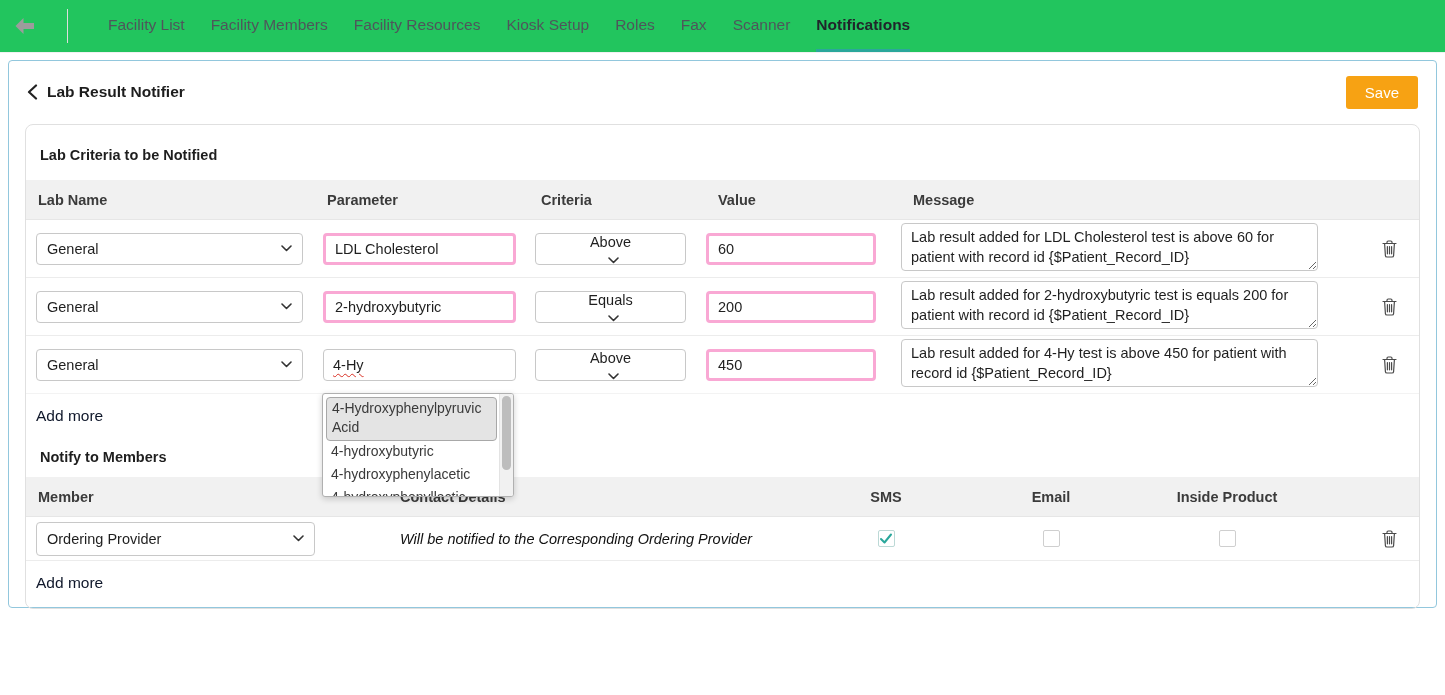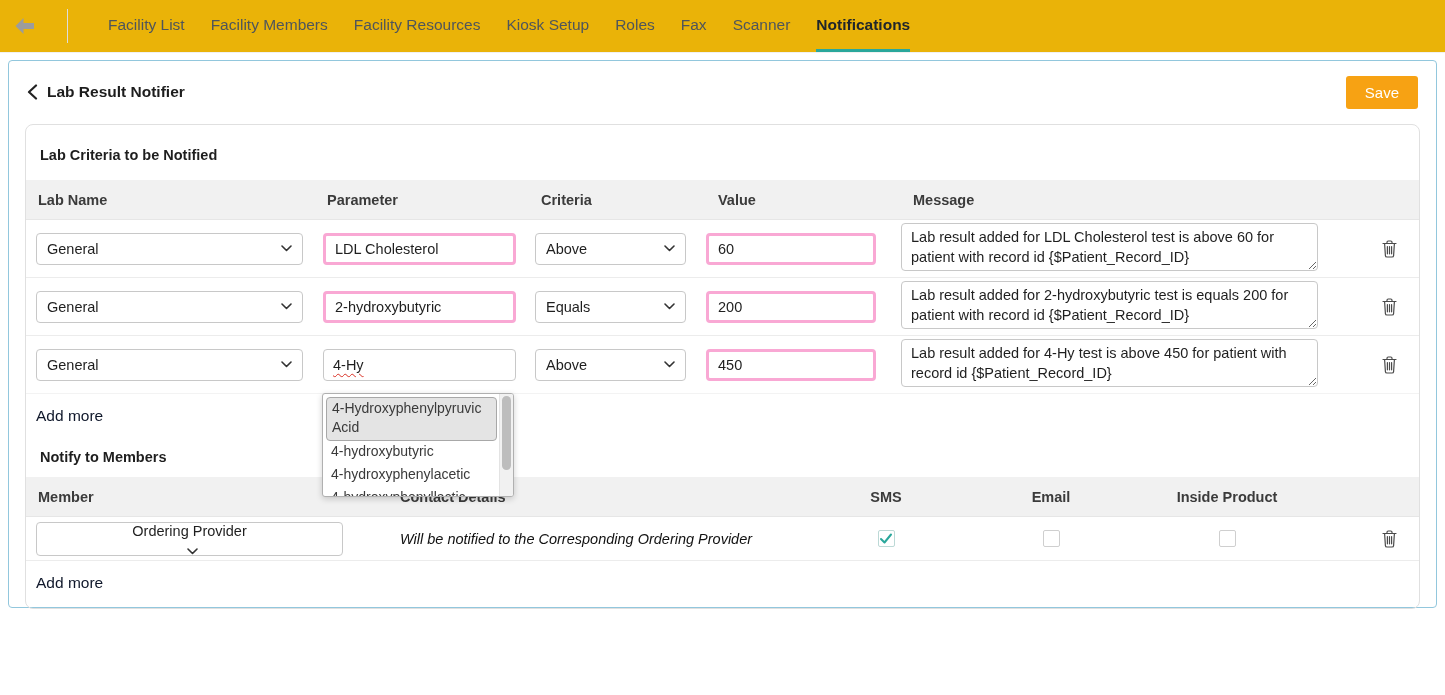--- a/index.html
+++ b/index.html
@@ -1,20 +1,20 @@
 <!DOCTYPE html>
 <html><head>
 <meta charset="utf-8">
 <style>
   * { box-sizing: border-box; }
   html,body { margin:0; padding:0; background:#ffffff; width:1445px; height:695px;
     font-family:"Liberation Sans", sans-serif; color:#2e2e2e; }
 
   
-  .topnav { height:53px; display:flex; align-items:stretch; background:#eab308;
+  .topnav { height:53px; display:flex; align-items:stretch; background:#22c55e;
     border-bottom:1px solid #f1f1f1;gap:19px; }
   .back-btn { display:flex; align-items:center; padding:0 12px 0 14px; cursor:pointer; }
   .nav-divider { width:1px; background:#ddd; margin:9px 0; }
   .tabs { display:flex; align-items:stretch; margin-left:8px; }
   .tab { display:flex; align-items:center; padding:0 0 2px 0; margin:0 13px;
     font-size:15.5px; color:#4f555b; cursor:pointer; border-bottom:3px solid transparent;
     border-top:3px solid transparent; }
   .tab.active { color:#20262b; font-weight:bold; border-bottom-color:#2aa79b; }
 
   
@@ -54,21 +54,21 @@
   .mc1{width:370px; padding-left:12px;} .mc2{width:440px; padding-left:4px;}
   .mc3{width:100px; text-align:center;} .mc4{width:230px; text-align:center;}
   .mc5{width:122px; text-align:center;} .mc6{flex:1; display:flex; justify-content:flex-end; padding-right:22px;}
   .trow .mc1{padding-left:10px;} .trow .mc3,.trow .mc4,.trow .mc5{display:flex; justify-content:center;}
 
   
   .sel { height:32px; border:1px solid #c8c8c8; border-radius:4px; background:#fff;
     display:flex; align-items:center; justify-content:space-between;
     padding:0 10px 0 10px; font-size:14.5px; color:#1f1f1f; cursor:pointer; }
   .sel .caret { display:flex; align-items:center; margin-left:6px; }
-  .w267{width:267px;} .w151{width:151px;} .w307{width:307px;flex-direction:column;}
+  .w267{width:267px;} .w151{width:151px;flex-direction:column;} .w307{width:279px;}
 
   input.txt { height:32px; border:3px solid #f9a8d4; border-radius:4px;
     padding:0 9px; font-size:14.5px; color:#1f1f1f; font-family:inherit; outline:none; }
   .w193{width:193px;} .w170{width:170px;}
 
   .fake-input { width:193px; height:32px; border:1px solid #c8c8c8; border-radius:4px;
     padding:0 9px; font-size:14.5px; color:#1f1f1f; background:#fff;
     display:flex; align-items:center; position:relative; cursor:text; }
   .wavy { text-decoration-line:underline; text-decoration-style:wavy;
     text-decoration-color:#d93025; text-decoration-thickness:1px; text-underline-offset:3px; }

